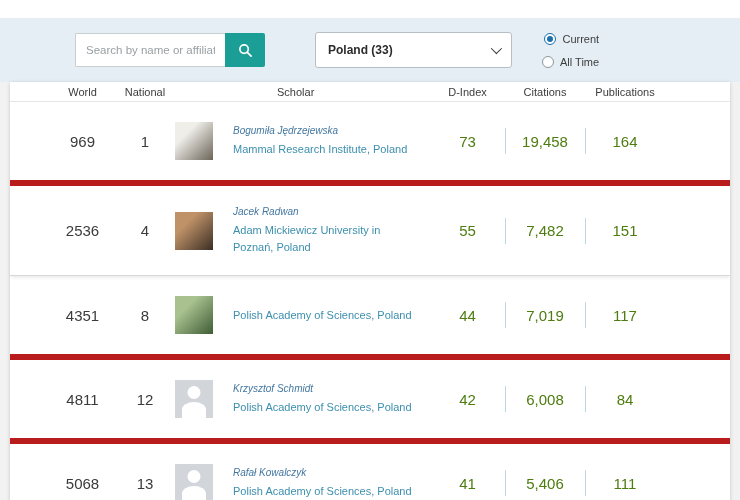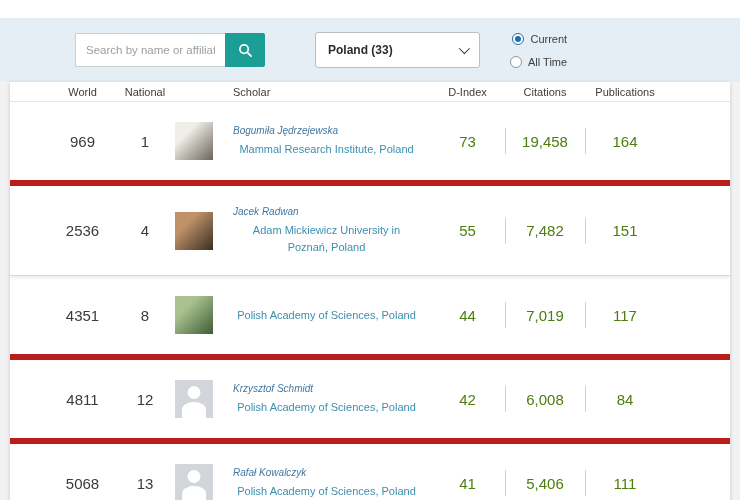--- a/index.html
+++ b/index.html
@@ -34,21 +34,21 @@
   .search-btn {
     width: 40px; height: 34px;
     background: var(--accent-teal, #1a9e96);
     border: none; border-radius: 0 2px 2px 0;
     cursor: pointer;
     display: flex; align-items: center; justify-content: center;
   }
   
   .country-select {
     margin-left: 50px;
-    width: 165px; height: 36px;
+    width: 197px; height: 36px;
     background: #fff;
     border: 1px solid #b8bfc4;
     border-radius: 3px;
     display: flex; align-items: center; justify-content: space-between;
     padding: 0 12px;
     font-size: 12px; font-weight: 600; color: #2b2b2b;
     cursor: pointer;
   }
   .chevron {
     width: 8px; height: 8px;
@@ -86,21 +86,21 @@
     padding-right: 65px;
     align-items: center;
   }
   .thead {
     height: 20px;
     border-bottom: 1px solid #e6e6e6;
     font-size: 11px;
     color: #3c3c3c;
   }
   .th { text-align: center; }
-  .th.left { text-align: left; }
+  .th.left { text-align: left; margin-left: 44px; }
   .trow {
     padding-top: 20px; padding-bottom: 20px;
     border-bottom: 6px solid #b91c1c;
   }
   .trow.divider-strong {
     border-bottom: 1px solid #d8d8d8;
     box-shadow: 0 3px 3px -1px rgba(0,0,0,0.08);
   }
   .num { font-size: 15px; text-align: center; color: #3b3b3b; }
   .metric {
@@ -132,21 +132,21 @@
   
   .scholar-cell { padding-right: 10px; }
   .scholar-name {
     font-size: 10px; color: var(--name-link, #4377a0);
     text-decoration: none; display: block; margin-bottom: 5px;
     cursor: pointer;
     font-style: italic;
   }
   .scholar-aff {
     font-size: 11px; color: var(--affiliation-link, #3c8fae);
-    line-height: 1.5; max-width: 195px; cursor: pointer; text-align: center;
+    line-height: 1.5; max-width: 195px; cursor: pointer;
   }
 </style>
 </head>
 <body>
 
 <div class="top-white"></div>
 
 <div class="topbar">
   <div class="search-group">
     <input class="search-input" type="text" placeholder="Search by name or affiliation" style="">

